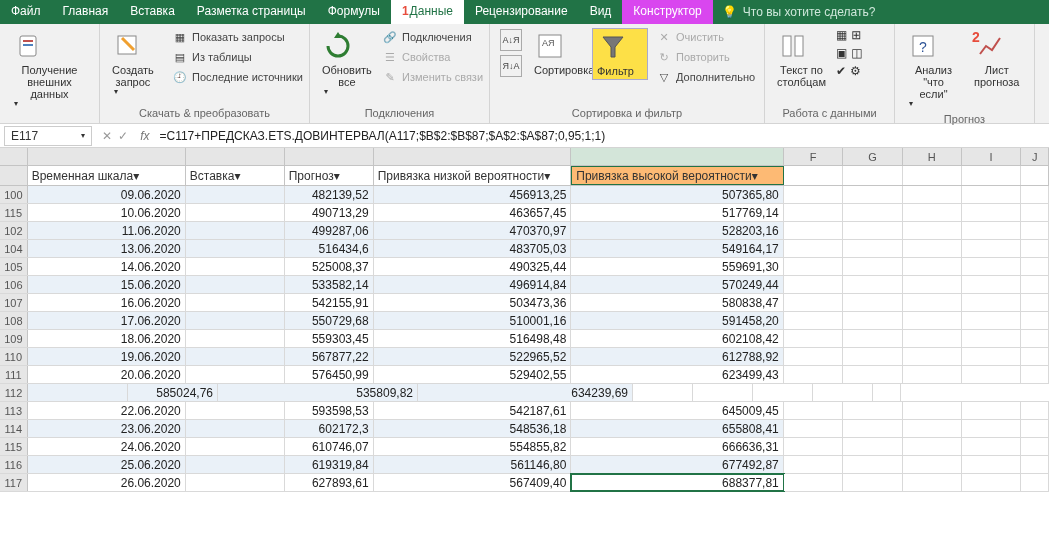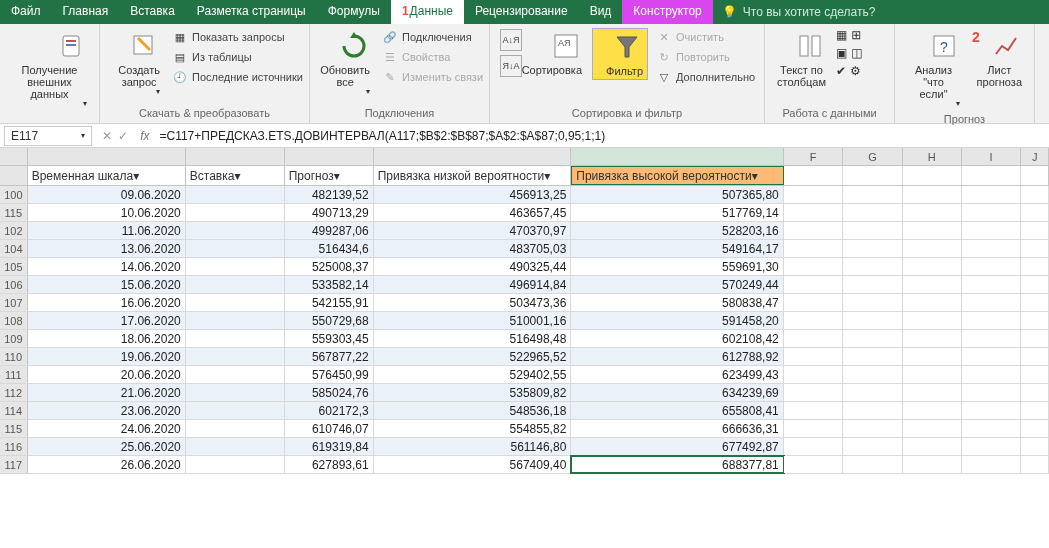--- a/index.html
+++ b/index.html
@@ -8,21 +8,21 @@
 .tabbar .tab{color:#fff;padding:4px 11px;cursor:pointer;white-space:nowrap}
 .tabbar .tab.file{background:#217346}
 .tabbar .tab.active{background:#fff;color:#217346;position:relative}
 .tabbar .tab .redmark{color:#e74c3c;font-weight:bold;margin-right:1px}
 .tabbar .tellme{display:flex;align-items:center;color:#cfe8db;padding:4px 10px}
 .tabbar .bulb{width:14px;height:14px;margin-right:6px;display:inline-flex;align-items:center;justify-content:center}
 .ribbon{display:flex;background:#f1f1f1;border-bottom:1px solid #d4d4d4;height:100px}
 .group{border-right:1px solid #d4d4d4;padding:4px 8px 2px;display:flex;flex-direction:column;justify-content:space-between;position:relative}
 .group-body{display:flex;gap:6px;align-items:flex-start;flex:1}
 .group-label{text-align:center;font-size:11px;color:#666;padding:2px 0}
-.big-btn{display:flex;flex-direction:column;align-items:flex-end;justify-content:flex-start;padding:2px 4px;min-width:56px;cursor:pointer;text-align:center;font-size:11px;line-height:1.1}
+.big-btn{display:flex;flex-direction:column;align-items:flex-start;justify-content:flex-start;padding:2px 4px;min-width:56px;cursor:pointer;text-align:center;font-size:11px;line-height:1.1}
 .big-btn .ic{width:32px;height:32px;margin-bottom:2px;display:flex;align-items:center;justify-content:center}
 .small-list{display:flex;flex-direction:column;gap:2px}
 .small-btn{display:flex;align-items:center;gap:4px;font-size:11px;padding:1px 2px;cursor:pointer;white-space:nowrap;color:#444}
 .small-btn .ic{width:16px;height:16px;display:inline-flex;align-items:center;justify-content:center}
 .small-btn.disabled{color:#aaa}
 .dd{font-size:8px;margin-left:2px}
 .formula-row{display:flex;align-items:center;border-bottom:1px solid #d4d4d4;background:#fff;height:24px}
 .name-box{width:88px;border:1px solid #ccc;margin:2px 4px;padding:2px 6px;font-size:12px;background:#fff;display:flex;justify-content:space-between;align-items:center}
 .fx-btns{display:flex;gap:6px;padding:0 6px;color:#999;font-size:12px}
 .fx-label{font-style:italic;color:#777;padding:0 6px;font-size:12px}
@@ -444,31 +444,43 @@
         <div class="cell" style="width:200px">529402,55</div>
         <div class="cell" style="width:215px">623499,43</div>
         <div class="cell" style="width:60px;background:#fff"></div>
         <div class="cell" style="width:60px;background:#fff"></div>
         <div class="cell" style="width:60px;background:#fff"></div>
         <div class="cell" style="width:60px;background:#fff"></div>
         <div class="cell" style="width:28px;background:#fff"></div>
       </div>
       <div class="row band">
         <div class="rowhead">112</div>
-        <div class="cell" style="width:160px;justify-content:flex-end">21.06.2020</div>
         <div class="cell" style="width:100px"></div>
         <div class="cell" style="width:90px">585024,76</div>
         <div class="cell" style="width:200px">535809,82</div>
         <div class="cell" style="width:215px">634239,69</div>
         <div class="cell" style="width:60px;background:#fff"></div>
         <div class="cell" style="width:60px;background:#fff"></div>
         <div class="cell" style="width:60px;background:#fff"></div>
         <div class="cell" style="width:60px;background:#fff"></div>
         <div class="cell" style="width:28px;background:#fff"></div>
       </div>
+      <div class="row">
+        <div class="rowhead">113</div>
+        <div class="cell" style="width:160px;justify-content:flex-end">22.06.2020</div>
+        <div class="cell" style="width:100px"></div>
+        <div class="cell" style="width:90px">593598,53</div>
+        <div class="cell" style="width:200px">542187,61</div>
+        <div class="cell" style="width:215px">645009,45</div>
+        <div class="cell" style="width:60px;background:#fff"></div>
+        <div class="cell" style="width:60px;background:#fff"></div>
+        <div class="cell" style="width:60px;background:#fff"></div>
+        <div class="cell" style="width:60px;background:#fff"></div>
+        <div class="cell" style="width:28px;background:#fff"></div>
+      </div>
       <div class="row band">
         <div class="rowhead">114</div>
         <div class="cell" style="width:160px;justify-content:flex-end">23.06.2020</div>
         <div class="cell" style="width:100px"></div>
         <div class="cell" style="width:90px">602172,3</div>
         <div class="cell" style="width:200px">548536,18</div>
         <div class="cell" style="width:215px">655808,41</div>
         <div class="cell" style="width:60px;background:#fff"></div>
         <div class="cell" style="width:60px;background:#fff"></div>
         <div class="cell" style="width:60px;background:#fff"></div>

